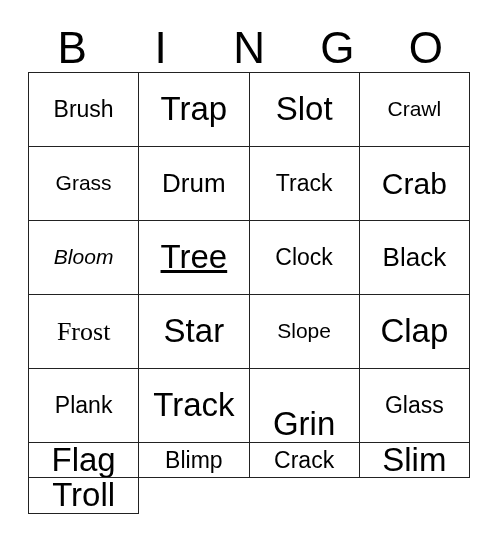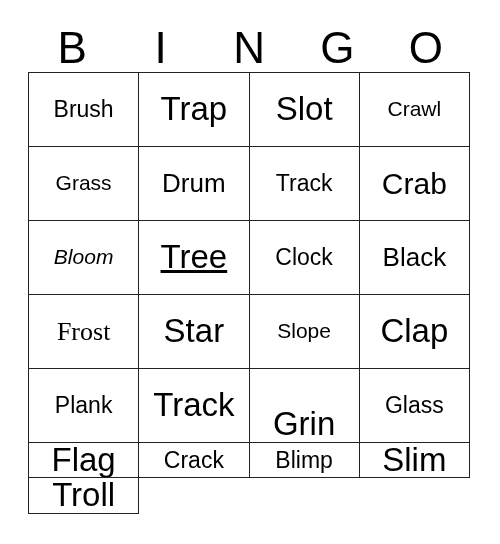--- a/index.html
+++ b/index.html
@@ -162,24 +162,24 @@
       <span class="cell-text fs-xl">Grin</span>
     </div>
     <div class="cell" style="border-color: rgb(34, 34, 34);">
       <span class="cell-text fs-sm">Glass</span>
     </div>
 
     <div class="cell" style="border-color: rgb(34, 34, 34);">
       <span class="cell-text fs-xl">Flag</span>
     </div>
     <div class="cell" style="border-color: rgb(34, 34, 34);">
-      <span class="cell-text fs-sm">Crack</span>
+      <span class="cell-text fs-sm">Blimp</span>
     </div>
     <div class="cell" style="border-color: rgb(34, 34, 34);">
-      <span class="cell-text fs-sm">Blimp</span>
+      <span class="cell-text fs-sm">Crack</span>
     </div>
     <div class="cell" style="border-color: rgb(34, 34, 34);">
       <span class="cell-text fs-xl">Slim</span>
     </div>
     <div class="cell" style="border-color: rgb(34, 34, 34);">
       <span class="cell-text fs-xl">Troll</span>
     </div>
 
   </div>
 </div>

